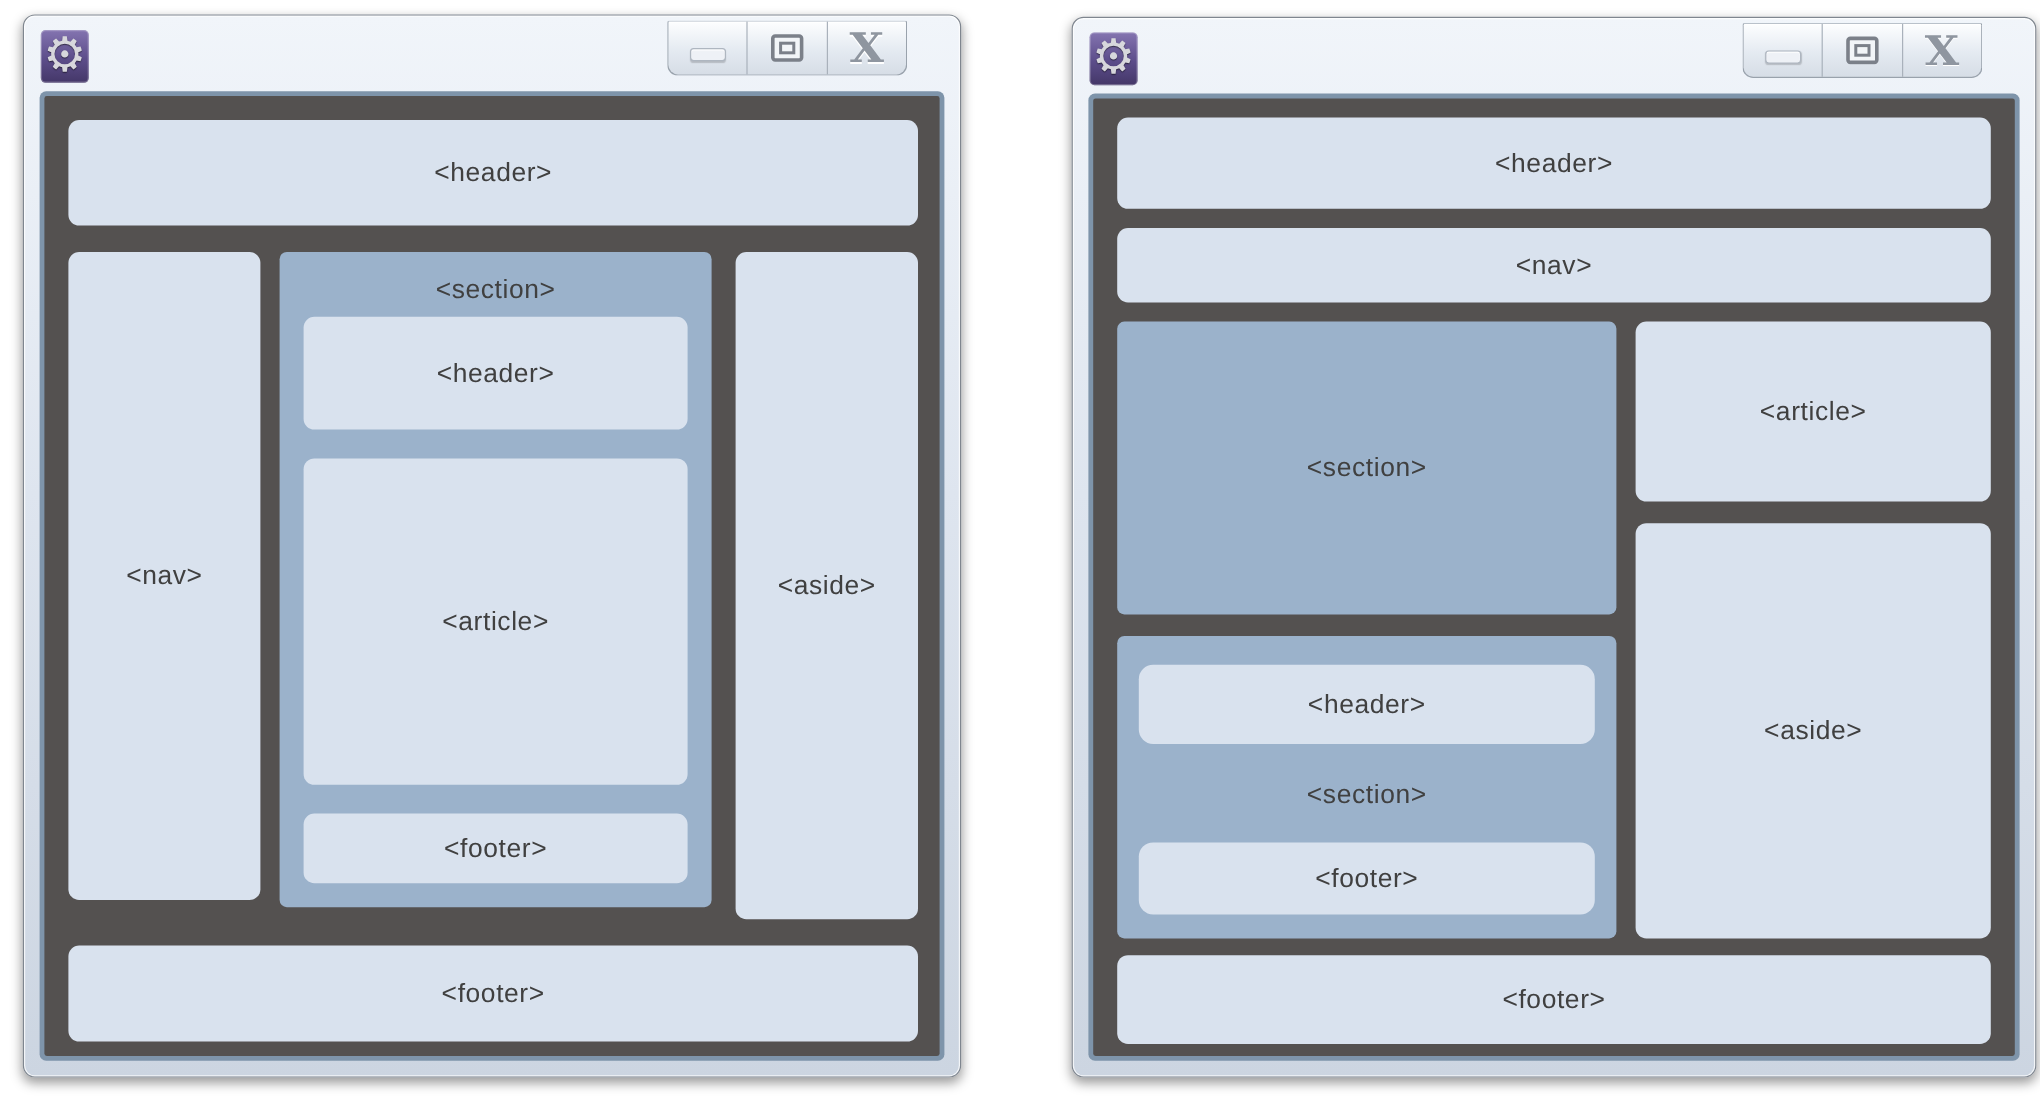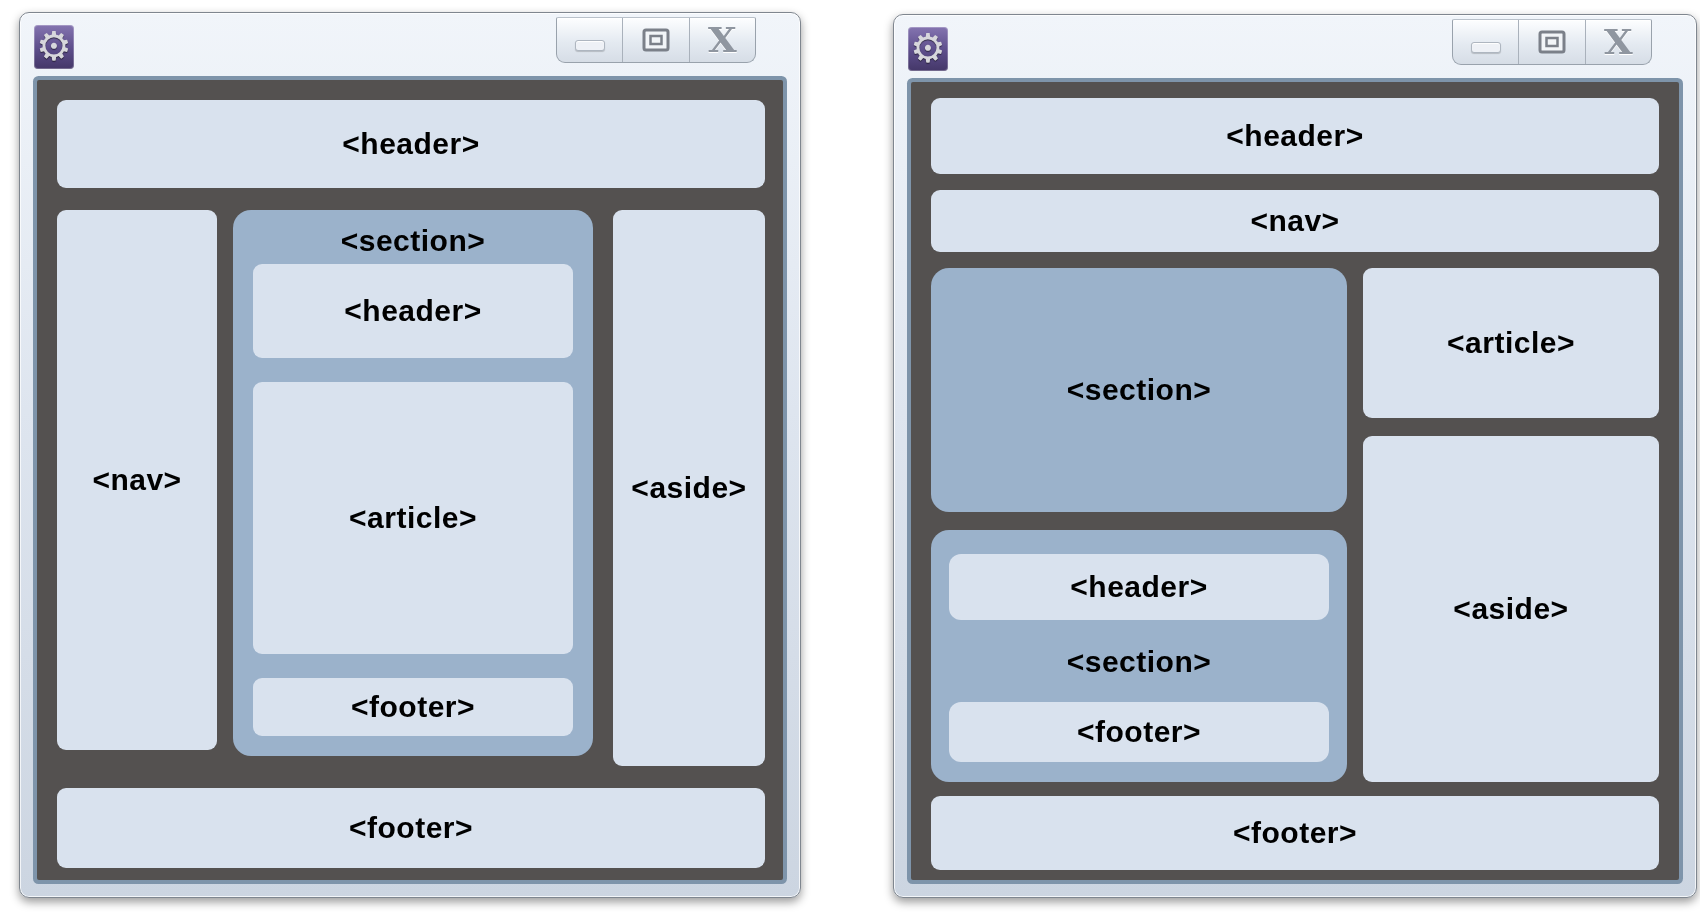--- a/index.html
+++ b/index.html
@@ -66,25 +66,24 @@
   
   .content{
     position:absolute;left:17px;right:17px;top:67px;bottom:17px;
     background:#545150;
     box-shadow:0 0 0 4px #7e94aa;
     border-radius:2px;
   }
 
   .box{position:absolute;display:flex;align-items:center;justify-content:center;}
   .light{background:#d9e2ee;border-radius:9px;}
-  .blue {background:#9bb2cb;border-radius:18px;}
+  .blue {background:#9bb2cb;border-radius:6px;}
   .tag{
-    font-size:30px;color:#000000;white-space:nowrap;
+    font-size:22px;color:#404040;white-space:nowrap;
     letter-spacing:0.5px;
-    font-weight:bold;
   }
 
   
   .L-header {left:20px;right:18px;top:20px;height:88px;}
   .L-nav    {left:20px;top:130px;width:160px;height:540px;}
   .L-section{left:196px;top:130px;width:360px;height:546px;display:block;}
   .L-aside  {left:576px;right:18px;top:130px;height:556px;}
   .L-footer {left:20px;right:18px;top:708px;height:80px;}
 
   .L-sec-label{position:absolute;left:0;right:0;top:10px;height:42px;

